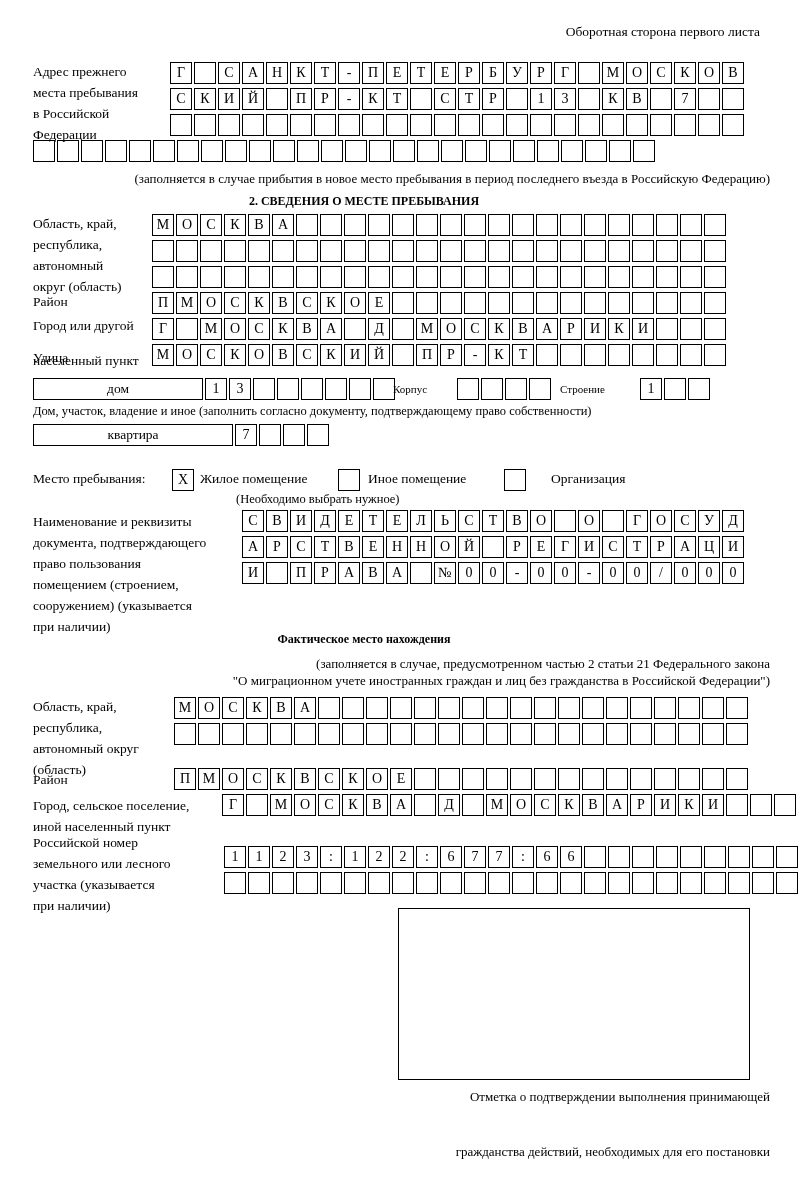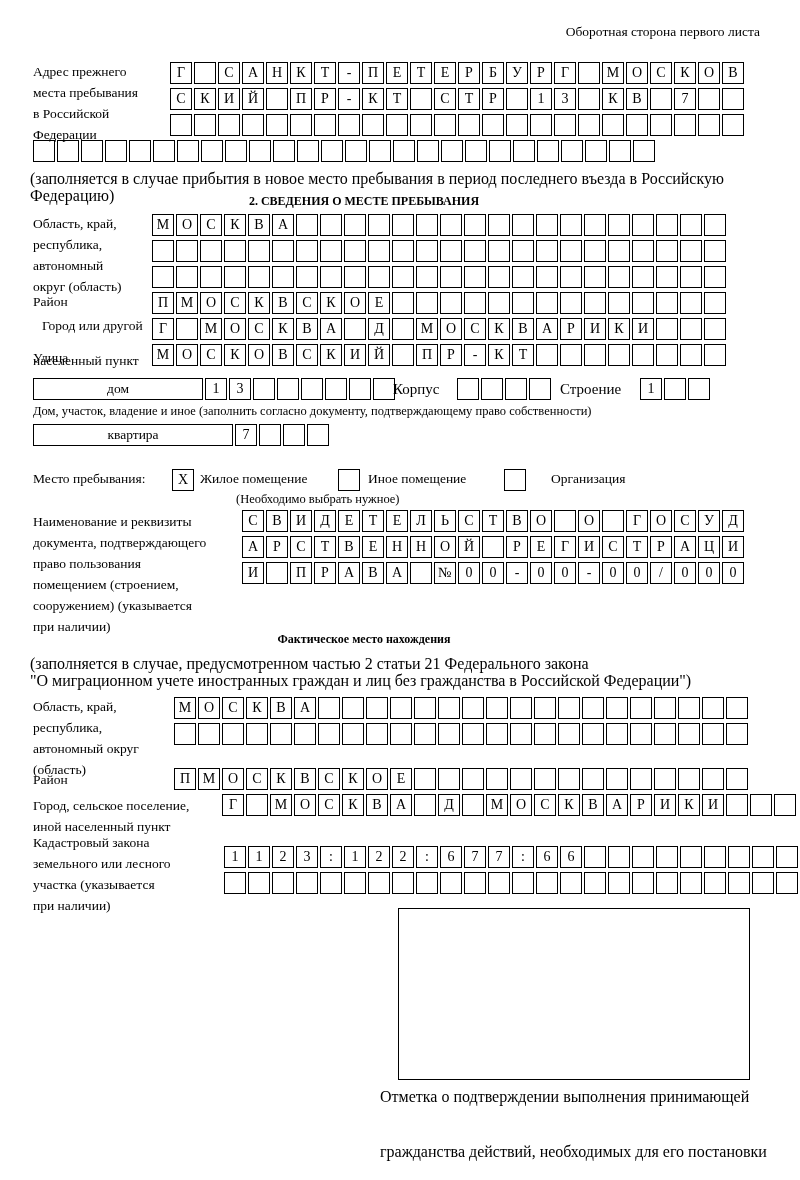--- a/index.html
+++ b/index.html
@@ -33,27 +33,27 @@
   .box-lbl{
     border:1px solid #000;
     box-sizing:border-box;
     height:22px;
     line-height:20px;
     text-align:center;
     font-size:13.5px;
     margin-right:2px;
   }
   .plain{
-    position:absolute;font-size:15px;line-height:22px;
+    position:absolute;font-size:11px;line-height:22px;
   }
   .bigbox{
     position:absolute;border:1px solid #000;box-sizing:border-box;
   }
   .footnote{
-    position:absolute;text-align:left;font-size:16px;line-height:17px;
+    position:absolute;text-align:right;font-size:13px;line-height:17px;
   }
   .sec-title{
     position:absolute;width:100%;text-align:center;font-weight:bold;font-size:12px;
   }
 </style>
 </head>
 <body>
 
 <div class="page">
 
@@ -280,21 +280,21 @@
       <div class="cell"></div>
       <div class="cell"></div>
       <div class="cell"></div>
       <div class="cell"></div>
       <div class="cell"></div>
       <div class="cell"></div>
       <div class="cell"></div>
       <div class="cell"></div>
     </div>
 
-  <div class="lbl" style="top:318px;left:42px;">Город или другой</div>
+  <div class="lbl" style="top:318px;left:33px;">Город или другой</div>
   <div class="lbl" style="top:353px;left:33px;">населенный пункт</div>
   <div class="row" id="s2-city" style="top:318px;left:152px;">
       <div class="cell">Г</div>
       <div class="cell"></div>
       <div class="cell">М</div>
       <div class="cell">О</div>
       <div class="cell">С</div>
       <div class="cell">К</div>
       <div class="cell">В</div>
       <div class="cell">А</div>
@@ -578,21 +578,21 @@
       <div class="cell">А</div>
       <div class="cell">Р</div>
       <div class="cell">И</div>
       <div class="cell">К</div>
       <div class="cell">И</div>
       <div class="cell"></div>
       <div class="cell"></div>
       <div class="cell"></div>
     </div>
 
-  <div class="lbl" style="top:835px;left:33px;">Кадастровый закона</div>
+  <div class="lbl" style="top:835px;left:33px;">Российской номер</div>
   <div class="lbl" style="top:856px;left:33px;">земельного или лесного</div>
   <div class="lbl" style="top:877px;left:33px;">участка (указывается</div>
   <div class="lbl" style="top:898px;left:33px;">при наличии)</div>
 
   <div class="row" id="al-cad-1" style="top:846px;left:224px;">
       <div class="cell">1</div>
       <div class="cell">1</div>
       <div class="cell">2</div>
       <div class="cell">3</div>
       <div class="cell">:</div>

